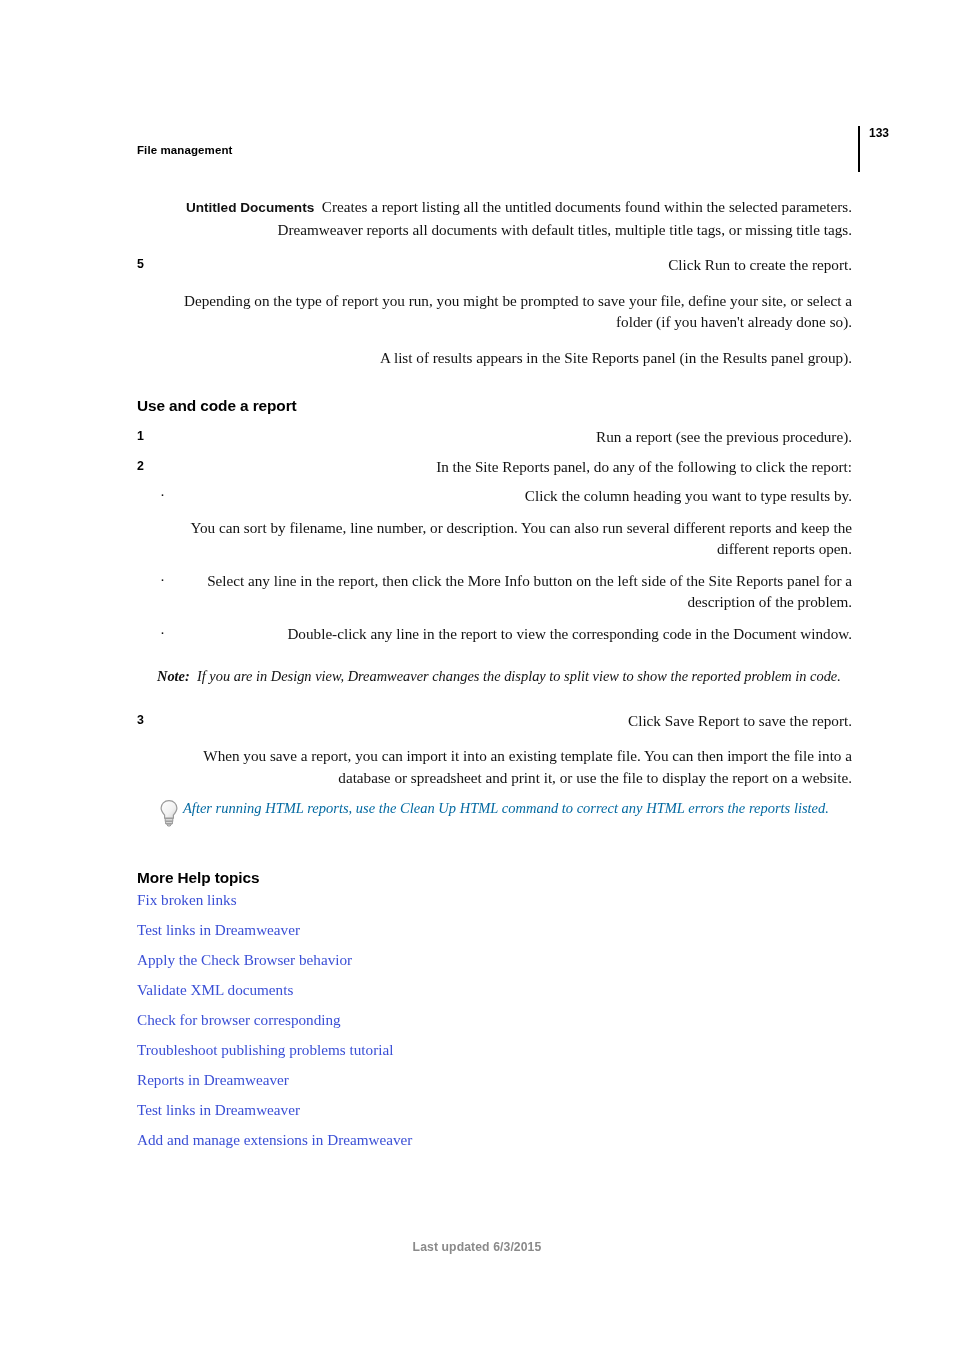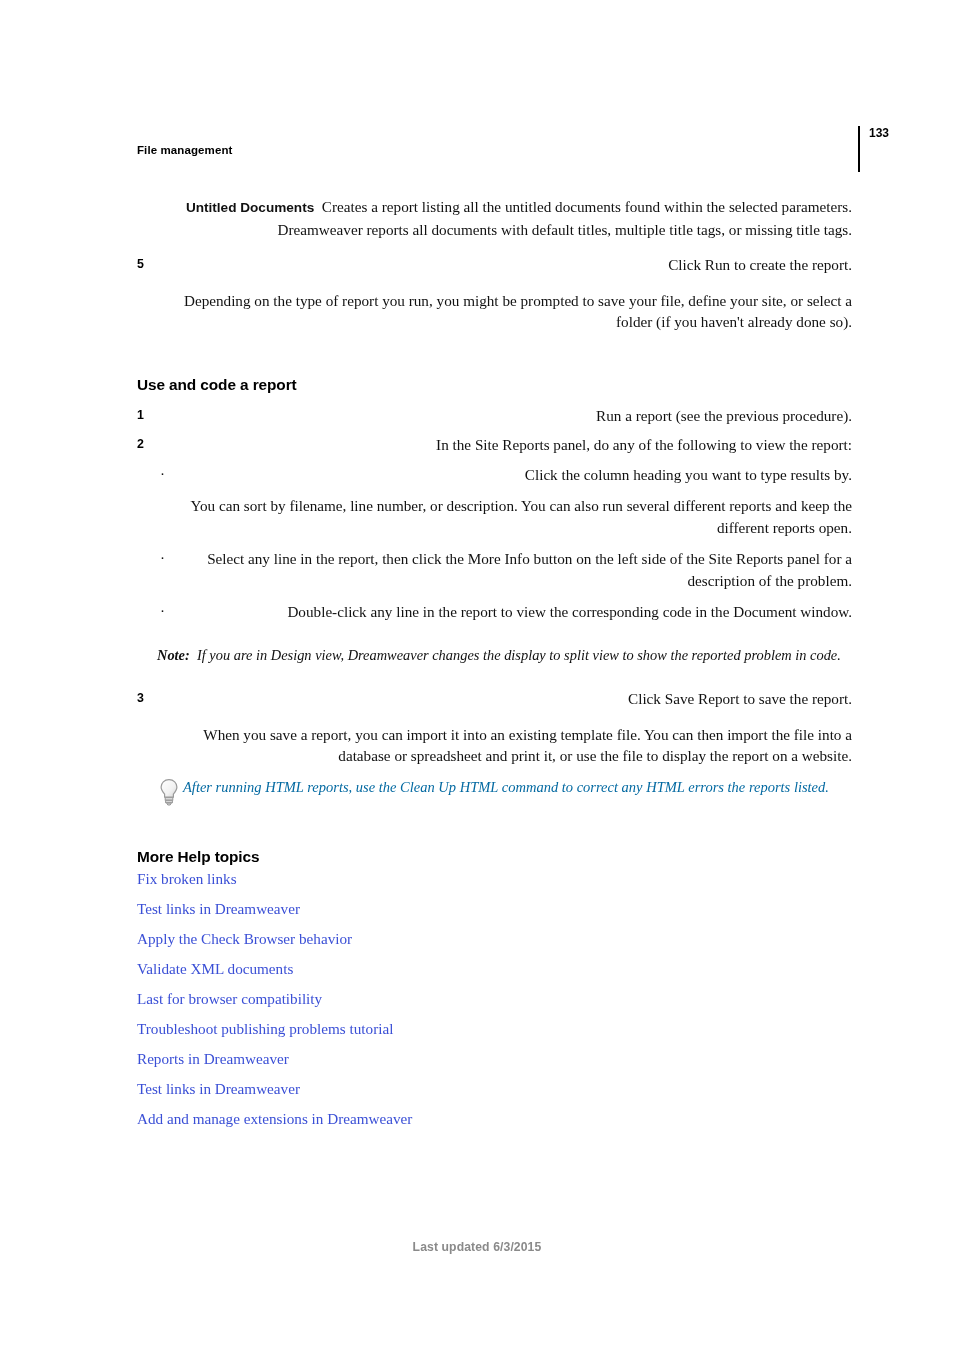--- a/index.html
+++ b/index.html
@@ -222,37 +222,38 @@
       <div class="num">5</div>
       <div class="numtext para">Click Run to create the report.</div>
     </div>
 
     <div class="sp-14"></div>
 
     <p class="para indent-1">Depending on the type of report you run, you might be prompted to save your file, define your site, or select a folder (if you haven't already done so).</p>
 
     <div class="sp-14"></div>
 
+    <p class="para indent-1">A list of results appears in the Site Reports panel (in the Results panel group).</p>
 
     <div style="height:28px"></div>
 
     <h2 class="h2">Use and code a report</h2>
 
     <div class="sp-10"></div>
 
     <div class="numrow">
       <div class="num">1</div>
       <div class="numtext para">Run a report (see the previous procedure).</div>
     </div>
 
     <div class="sp-8"></div>
 
     <div class="numrow">
       <div class="num">2</div>
-      <div class="numtext para">In the Site Reports panel, do any of the following to view the report:</div>
+      <div class="numtext para">In the Site Reports panel, do any of the following to click the report:</div>
     </div>
 
     <div class="sp-8"></div>
 
     <div class="bulrow">
       <div class="bul">·</div>
       <div class="bultext para">Click the column heading you want to type results by.</div>
     </div>
 
     <div class="sp-10"></div>
@@ -313,21 +314,21 @@
 
     <div style="height:36px"></div>
 
     <h2 class="h2">More Help topics</h2>
 
     <div class="links">
       <a class="link" href="#">Fix broken links</a>
       <a class="link" href="#">Test links in Dreamweaver</a>
       <a class="link" href="#">Apply the Check Browser behavior</a>
       <a class="link" href="#">Validate XML documents</a>
-      <a class="link" href="#">Last for browser compatibility</a>
+      <a class="link" href="#">Check for browser corresponding</a>
       <a class="link" href="#">Troubleshoot publishing problems tutorial</a>
       <a class="link" href="#">Reports in Dreamweaver</a>
       <a class="link" href="#">Test links in Dreamweaver</a>
       <a class="link" href="#">Add and manage extensions in Dreamweaver</a>
     </div>
 
   </div>
 
   <div class="footer">Last updated 6/3/2015</div>
 

